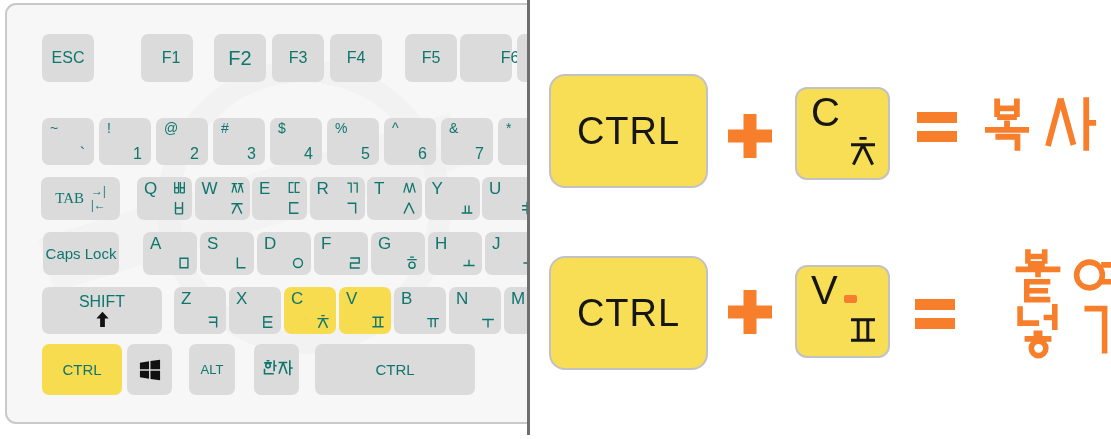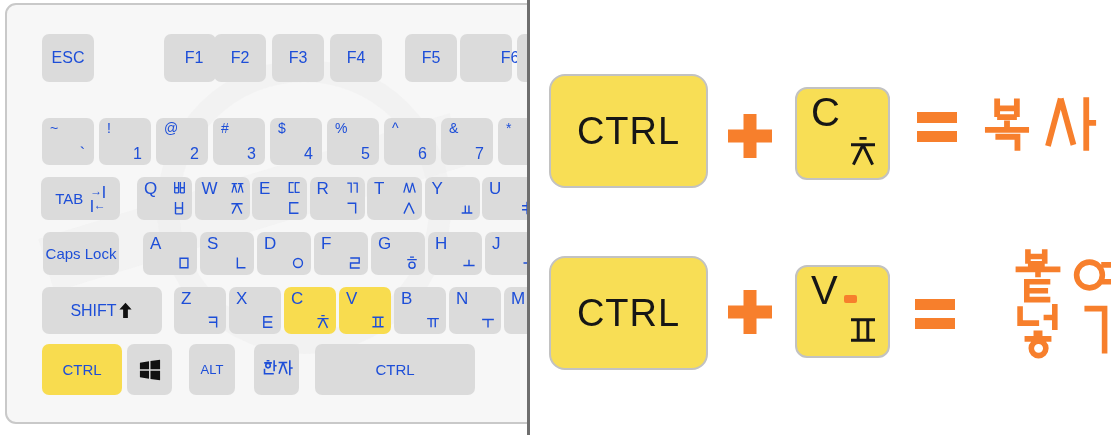--- a/index.html
+++ b/index.html
@@ -14,33 +14,33 @@
   .kb-panel{
     position:absolute;left:5px;top:3px;width:652px;height:421px;
     background:#f7f7f7;border:2px solid #c9c9c9;border-radius:11px;box-sizing:border-box;
     overflow:hidden;
   }
   .wm-ring{position:absolute;left:150px;top:55px;width:250px;height:250px;
     border:22px solid #eeeeee;border-radius:50%;opacity:.55;}
   .wm-band{position:absolute;left:30px;top:170px;width:430px;height:55px;
     background:#eeeeee;transform:rotate(-17deg);opacity:.45;}
   .key{
-    position:absolute;background:#dbdbdb;border-radius:7px;color:#1d4ed8;
+    position:absolute;background:#dbdbdb;border-radius:7px;color:#0f766e;
     box-sizing:border-box;
   }
   .key.yellow{background:#f8dc4f;}
   .key.center{display:flex;align-items:center;justify-content:center;}
   .key .k-main{position:absolute;left:7px;top:2px;font-size:17px;}
   .key .k-tr{position:absolute;right:6px;top:4px;font-size:13px;}
   .key .k-br{position:absolute;right:6px;bottom:3px;font-size:14px;}
   .key .k-sym{position:absolute;left:8px;top:2px;font-size:14px;}
   .key .k-digit{position:absolute;right:9px;bottom:2px;font-size:16px;}
-  .tab-inner{display:flex;align-items:center;justify-content:center;gap:7px;width:100%;height:100%;}
+  .tab-inner{display:flex;align-items:center;justify-content:center;gap:7px;width:100%;height:100%;font-family:Liberation Serif, serif;}
   .tab-arrows{display:flex;flex-direction:column;align-items:center;font-size:12px;font-weight:700;line-height:1.15;}
-  .shift-inner{display:flex;align-items:center;justify-content:center;gap:0;width:100%;height:100%;font-size:16px;}
+  .shift-inner{display:flex;align-items:center;justify-content:center;gap:0;width:100%;height:100%;font-size:16px;flex-direction:column;}
   
   [data-hangul] svg, .hg{width:1em;height:1em;display:inline-block;vertical-align:-0.1em;}
   
   .divider{position:absolute;left:527px;top:0;width:3px;height:435px;background:#6e6e6e;}
   
   .right-pane{position:absolute;left:530px;top:0;width:581px;height:439px;background:#fff;}
   .big-key{
     position:absolute;background:#f8de55;border:2px solid #c2c2c2;box-sizing:border-box;
     display:flex;align-items:center;justify-content:center;color:#161616;
   }
@@ -55,22 +55,22 @@
 </style>
 </head>
 <body>
 
 <div class="left-pane">
   <div class="kb-panel">
     <div class="wm-ring"></div>
     <div class="wm-band"></div>
     <div id="keys">
         <div class="key center" style="left: 35px; top: 29px; width: 52px; height: 48px; font-size: 16px;">ESC</div>
-        <div class="key center" style="left: 157px; top: 29px; width: 52px; height: 48px; font-size: 16px; padding-left: 8px;">F1</div>
-        <div class="key center" style="left: 207px; top: 29px; width: 52px; height: 48px; font-size: 16px;">F2</div>
+        <div class="key center" style="left: 134px; top: 29px; width: 52px; height: 48px; font-size: 16px; padding-left: 8px;">F1</div>
+        <div class="key center" style="left: 207px; top: 29px; width: 52px; height: 48px; font-size: 20px;">F2</div>
         <div class="key center" style="left: 265px; top: 29px; width: 52px; height: 48px; font-size: 16px;">F3</div>
         <div class="key center" style="left: 323px; top: 29px; width: 52px; height: 48px; font-size: 16px;">F4</div>
         <div class="key center" style="left: 398px; top: 29px; width: 52px; height: 48px; font-size: 16px;">F5</div>
         <div class="key center" style="left: 453px; top: 29px; width: 52px; height: 48px; font-size: 16px; padding-left: 48px;">F6</div>
         <div class="key center" style="left: 510px; top: 29px; width: 52px; height: 48px; font-size: 16px;">F7</div>
         <div class="key" style="left: 35px; top: 113px; width: 52px; height: 47px;">
           <span class="k-sym">~</span>
           <span class="k-digit">`</span>
         </div>
         <div class="key" style="left: 92px; top: 113px; width: 52px; height: 47px;">

